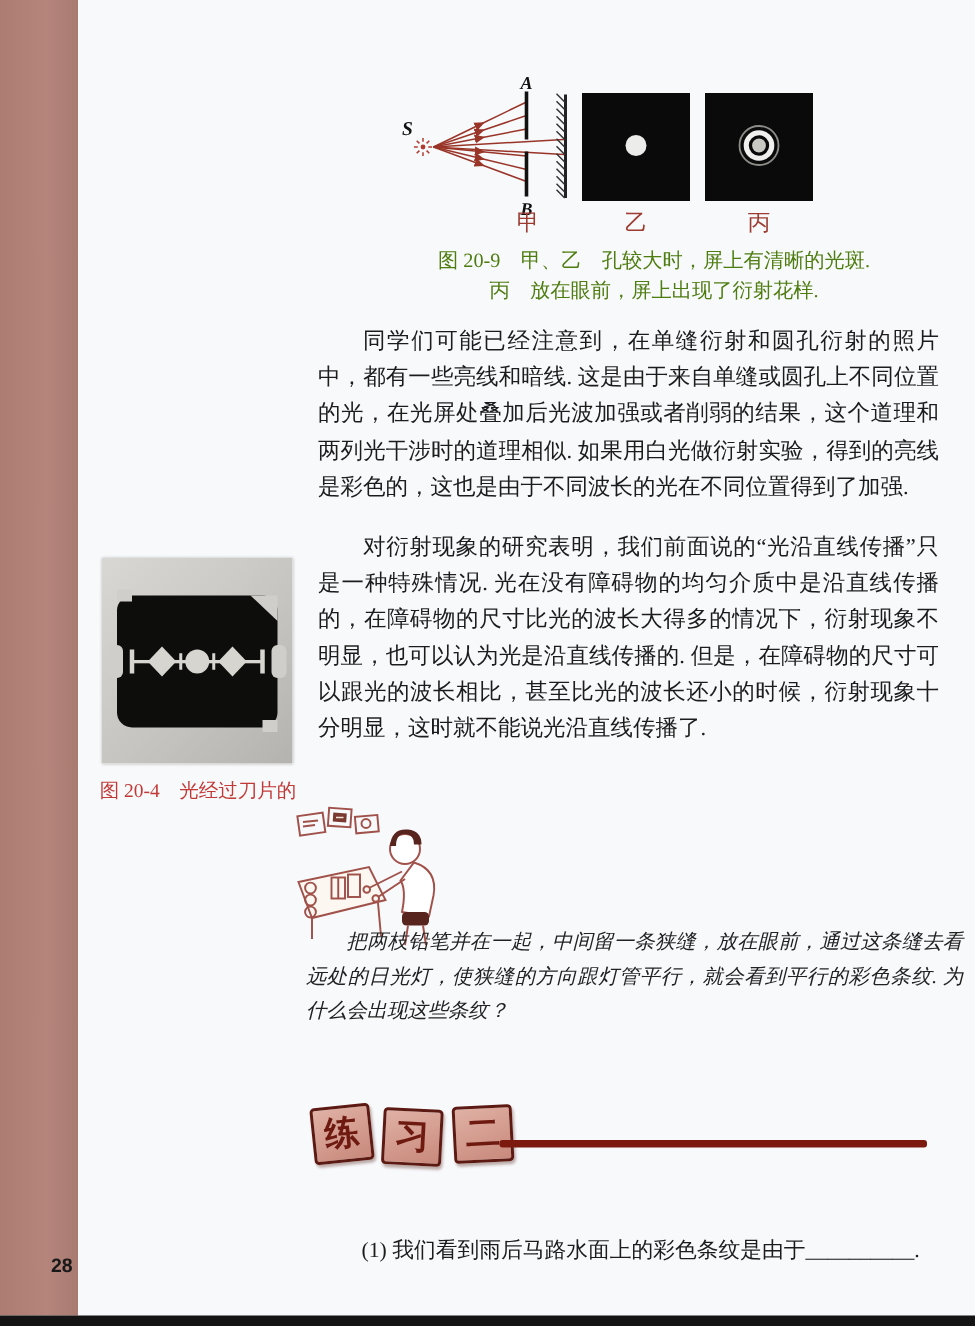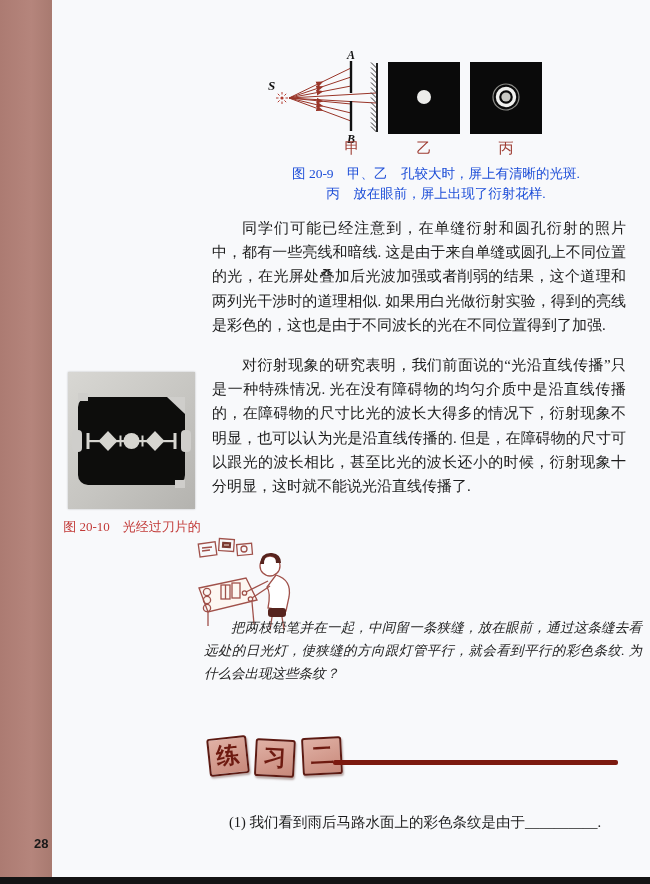--- a/index.html
+++ b/index.html
@@ -25,21 +25,21 @@
   .slit-svg{position:absolute; left:256px; top:50px;}
   .panel{position:absolute; top:62px; width:72px; height:72px; background:#0a0a0a;}
   .panel-yi{left:388px;} .panel-bing{left:470px;}
   .panel-label{
     position:absolute; top:139px; width:20px; text-align:center;
     font-size:15px; color:#9d3b31;
   }
   .lab-jia{left:342px;} .lab-yi{left:414px;} .lab-bing{left:496px;}
   .fig9-caption{
     position:absolute; left:250px; top:164px; width:372px; text-align:center;
-    font-size:13.5px; line-height:19.5px; color:#1d4ed8;
+    font-size:13.5px; line-height:19.5px; color:#4d7c0f;
   }
   
   .main-text{
     position:absolute; left:196px; top:200px; width:446px;
     font-size:15px; line-height:24.2px; text-align:justify;
   }
   .main-text p{margin:16px; text-indent:2em;}
   
   .blade-photo{
     position:absolute; left:68px; top:372px; width:127px; height:137px;
@@ -70,21 +70,21 @@
   .tile1{transform:rotate(-6deg);} .tile2{transform:rotate(3deg) translateY(2px);} .tile3{transform:rotate(-3deg);}
   .ex-line{
     position:absolute; left:333px; top:760px; width:285px; height:5px;
     background:#7c1a10; border-radius:2px;
   }
   
   .questions{
     position:absolute; left:196px; top:806px; width:446px;
     font-size:14.5px; line-height:24.5px; text-align:justify;
   }
-  .questions p{margin:4px; text-indent:2em;}
+  .questions p{margin:16px; text-indent:2em;}
 </style>
 </head>
 <body>
 
 <div class="page">
 
   <div class="edge-strip"></div>
   <div class="page-number">28</div>
   <div class="bottom-bar"></div>
 
@@ -190,21 +190,21 @@
         <rect x="105.5" y="61" width="3" height="16"></rect>
         <rect x="51.5" y="63.5" width="2" height="11"></rect>
         <rect x="73.5" y="63.5" width="2" height="11"></rect>
         <polygon points="40,59 49.5,69 40,79 30.5,69"></polygon>
         <circle cx="63.5" cy="69" r="8"></circle>
         <polygon points="87,59 96.5,69 87,79 77.5,69"></polygon>
       </g>
     </svg>
   </div>
   <div class="fig10-caption">
-    <div>图 20-10　光经过刀片的</div>
+    <div>图 20-4　光经过刀片的</div>
   </div>
 
   <svg class="cartoon" width="108" height="100" viewBox="0 0 108 100">
     <g stroke="#a0514a" stroke-width="1.3" fill="none">
 
       <rect x="3" y="7" width="17" height="13" transform="rotate(-8 11 13)"></rect>
       <rect x="23" y="3" width="15" height="12" transform="rotate(4 30 9)"></rect>
       <rect x="41" y="8" width="15" height="11" transform="rotate(-5 48 13)"></rect>
       <line x1="6" y1="12" x2="16" y2="11"></line>
         <line x1="6" y1="15" x2="14" y2="14"></line>

